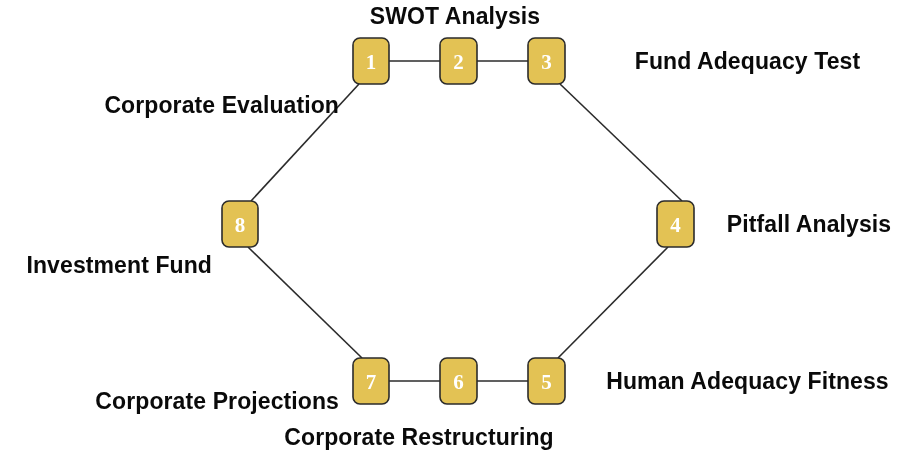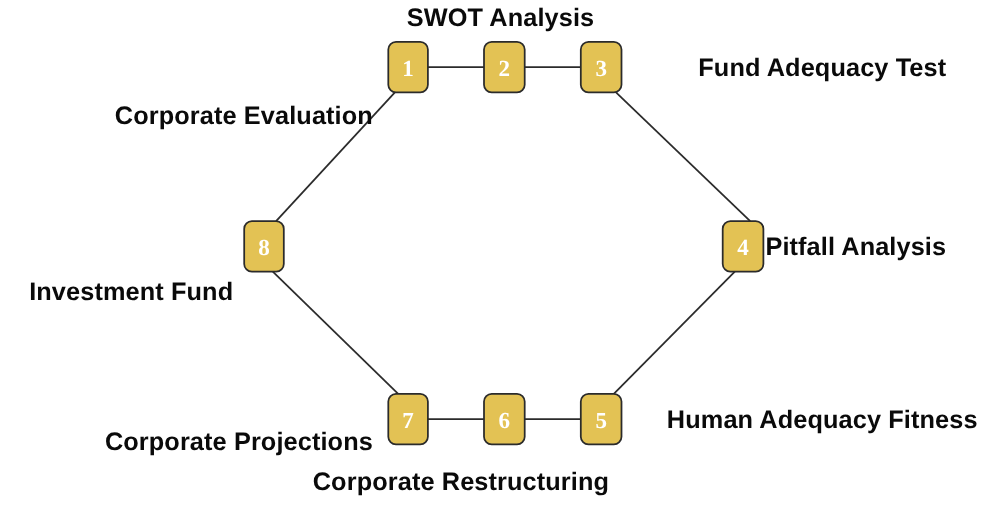--- a/index.html
+++ b/index.html
@@ -126,21 +126,21 @@
   <div class="diagram-label lbl-center" style="left:0; top:3px; width:910px;">SWOT Analysis</div>
 
   <div class="diagram-label lbl-left" style="left:0; top:48px; width:339px;margin-top:44px;">Corporate Evaluation</div>
 
   <div class="diagram-label lbl-right" style="left:585px; top:48px; width:325px;">Fund Adequacy Test</div>
 
   <div class="diagram-label lbl-left" style="left:0; top:198px; width:212px;">
     <div>Investment Fund</div>
   </div>
 
-  <div class="diagram-label lbl-right" style="left:676px; top:211px; width:204px;">Pitfall Analysis</div>
+  <div class="diagram-label lbl-right" style="left:707px; top:211px; width:204px;">Pitfall Analysis</div>
 
   <div class="diagram-label lbl-left" style="left:0; top:368px; width:339px;margin-top:20px;">Corporate Projections</div>
 
   <div class="diagram-label lbl-right" style="left:585px; top:368px; width:325px;">Human Adequacy Fitness</div>
 
   <div class="diagram-label lbl-center" style="left:0; top:424px; width:838px;">Corporate Restructuring</div>
 
 </div>
 
 </body></html>

